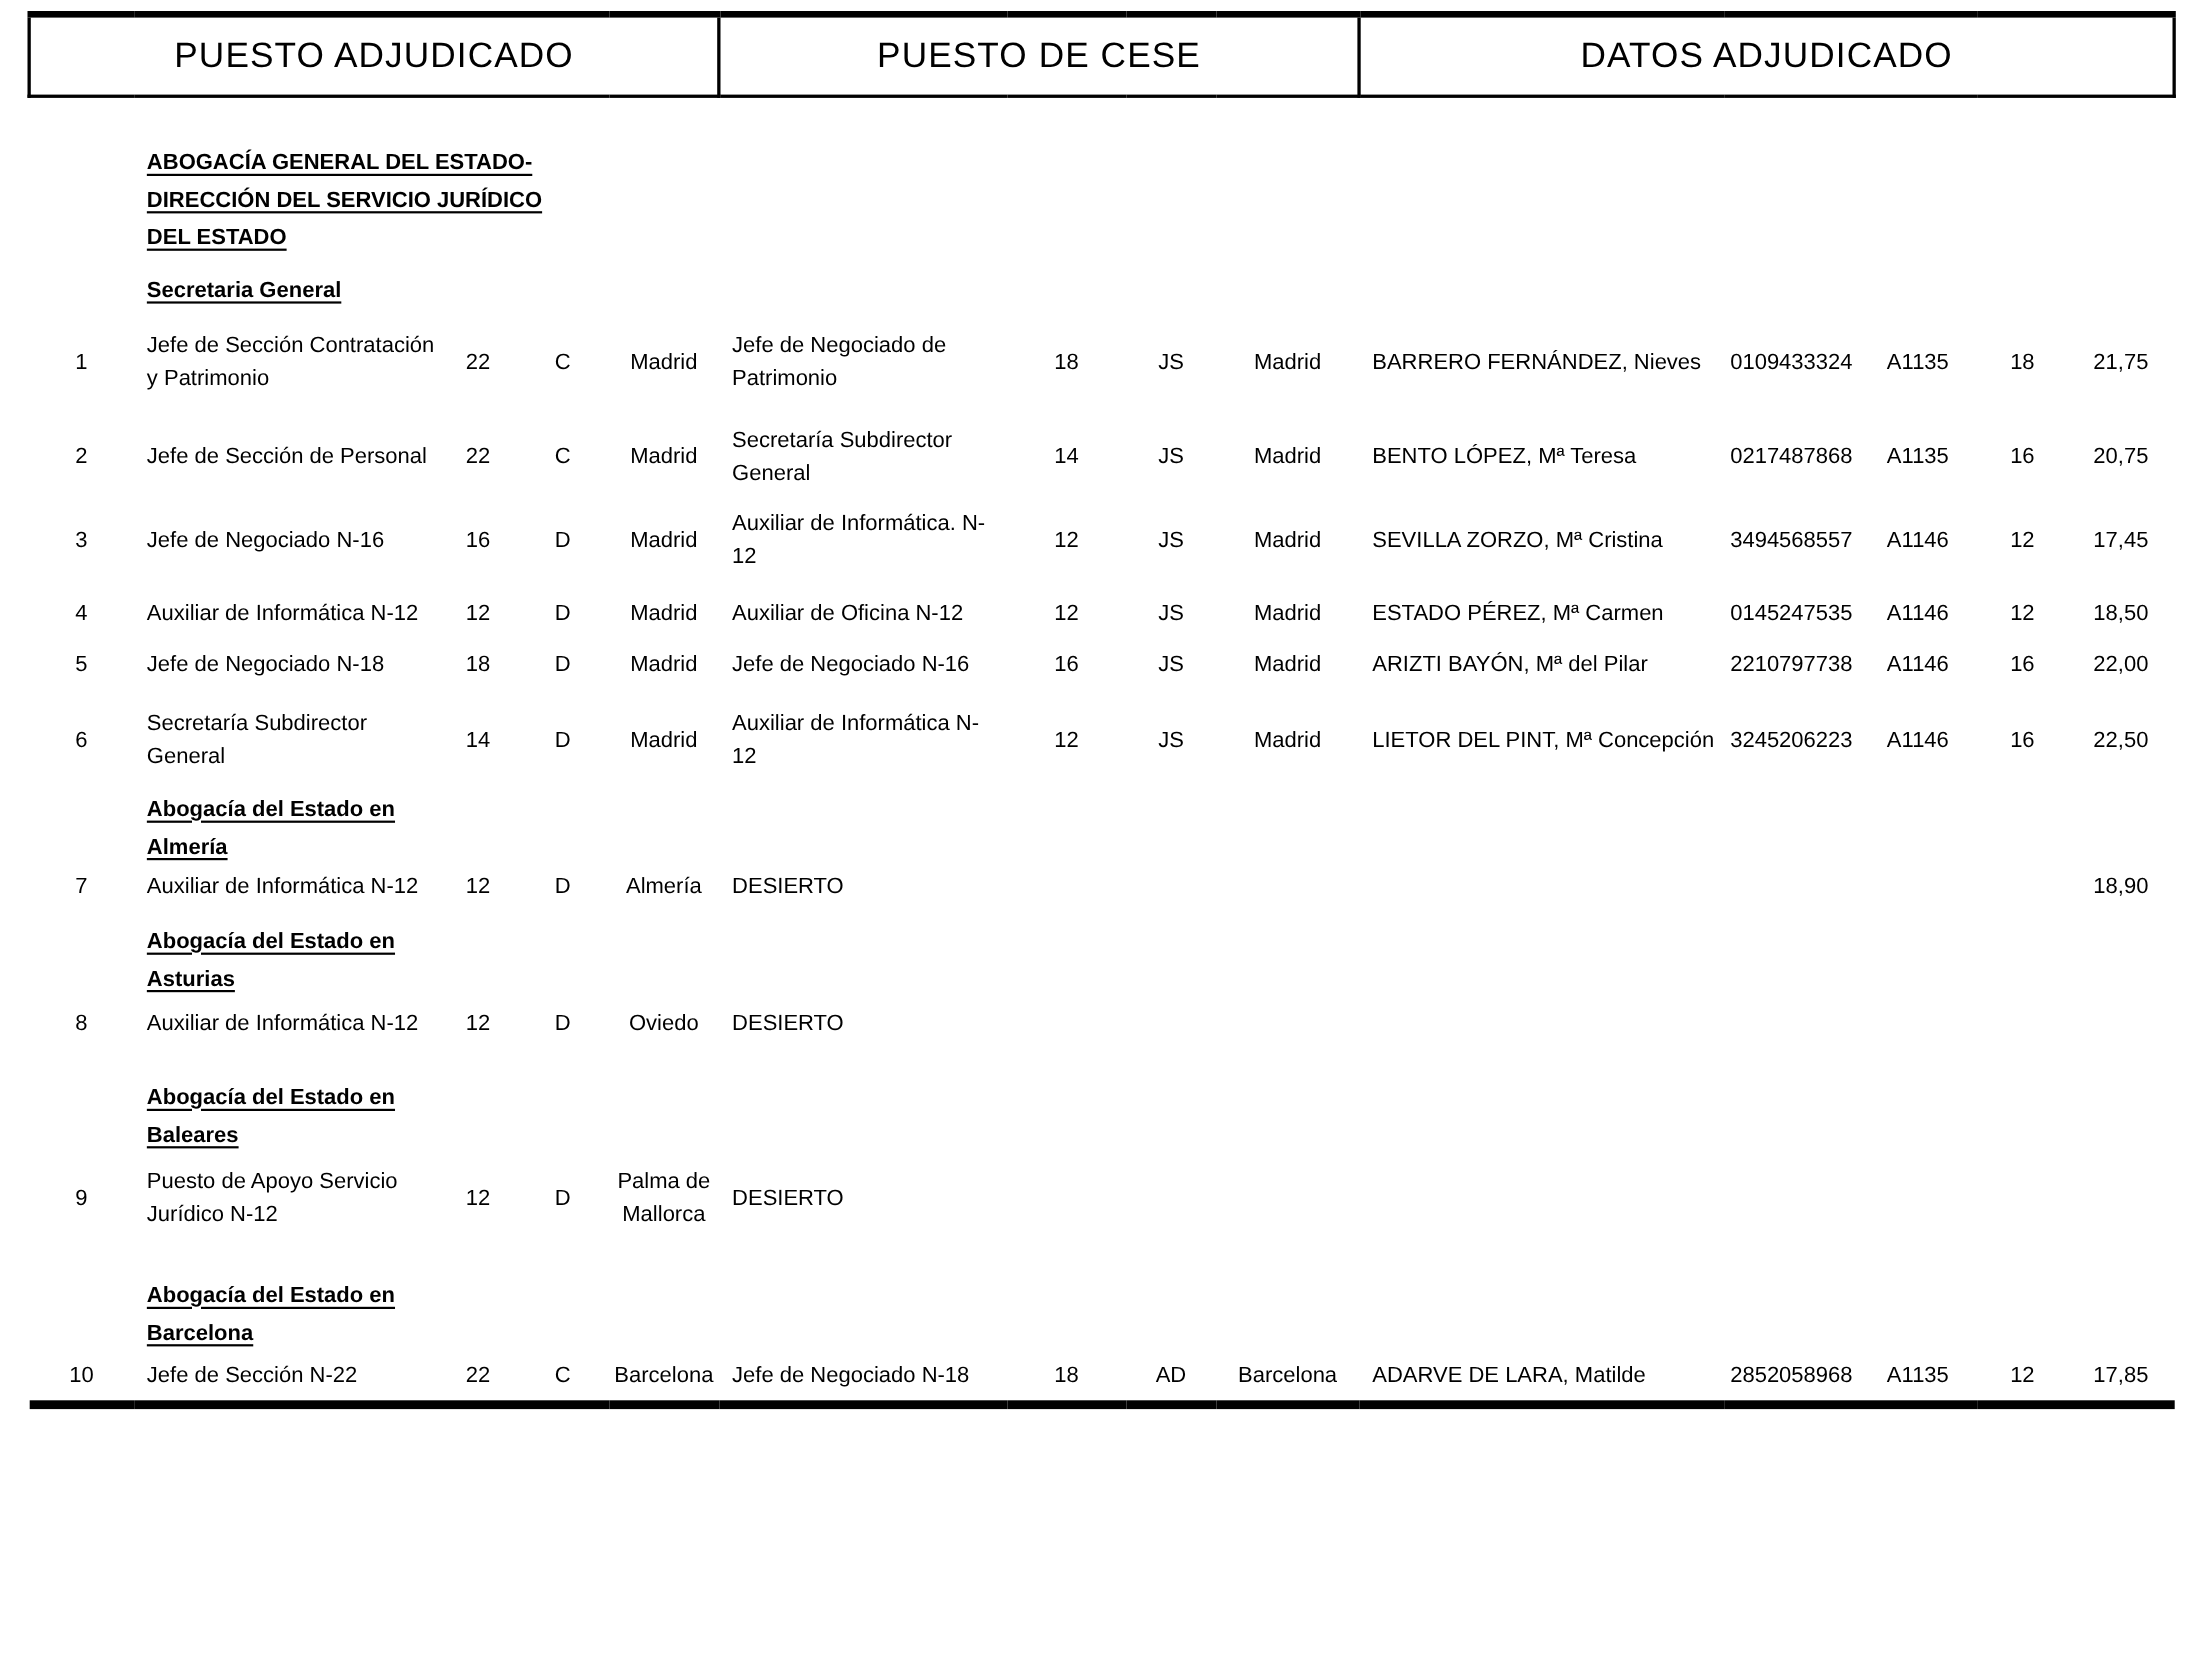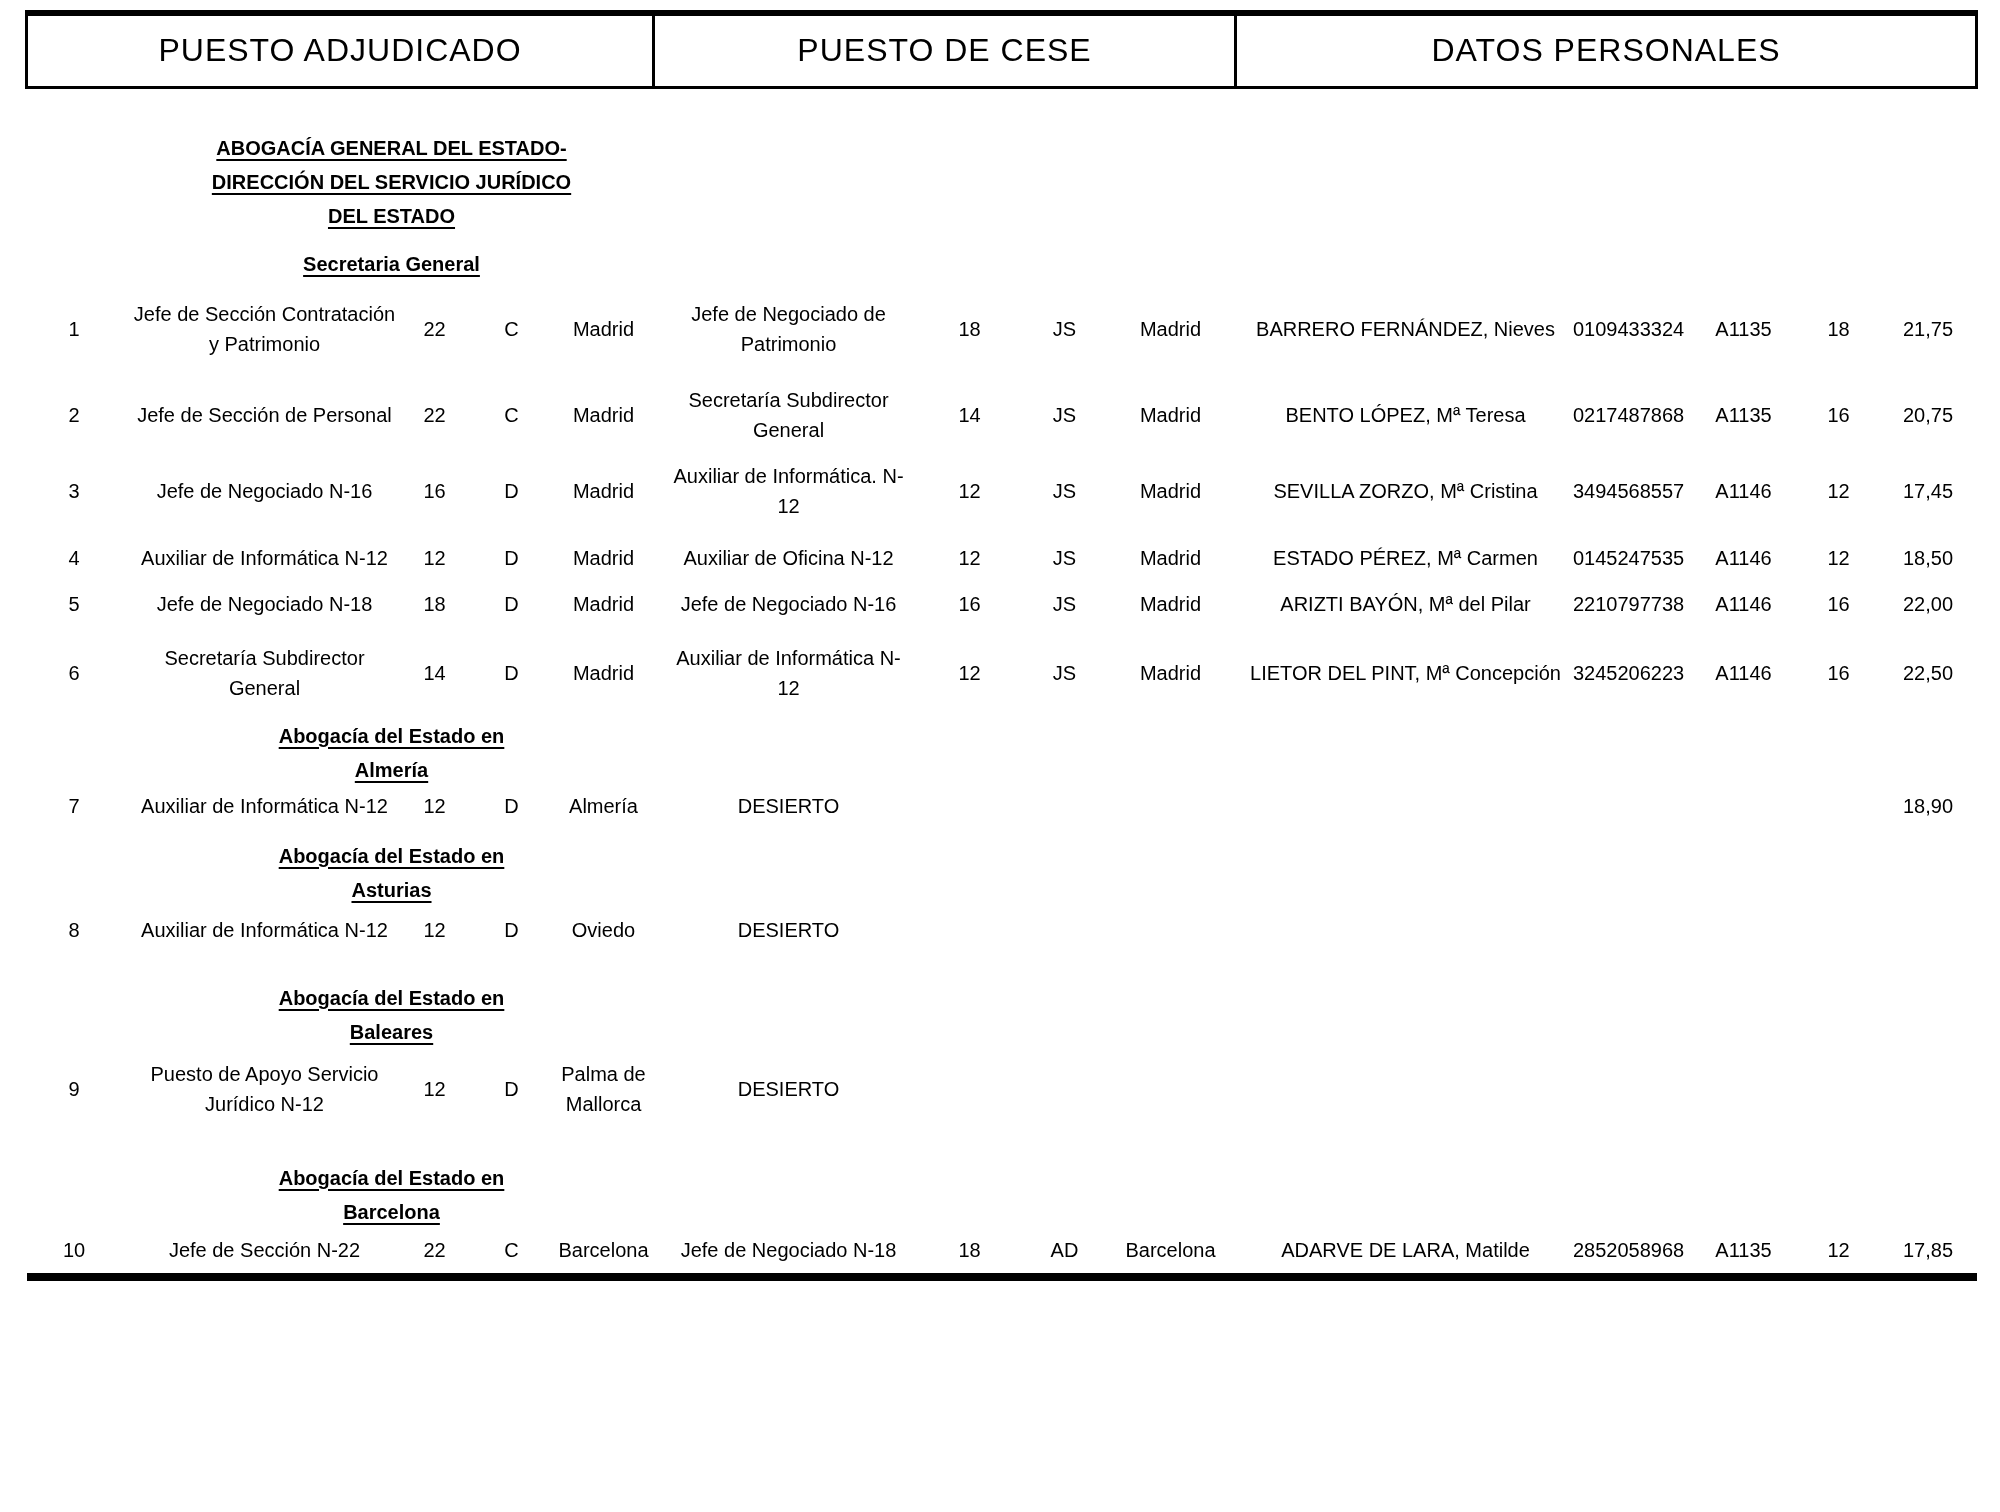--- a/index.html
+++ b/index.html
@@ -42,21 +42,21 @@
   }
 
   
   tbody td {
     border: none;
     font-size: 20px;
     line-height: 30px;
     vertical-align: middle;
     padding: 0 4px 8px 4px;
   }
-  td.left { text-align: center; padding-left: 12px; }
+  td.left { text-align: left; padding-left: 12px; }
   td.center { text-align: center; }
 
   tr.section-row td { padding-bottom: 2px; vertical-align: top; }
   .section-line {
     font-weight: bold;
     font-size: 20px;
     line-height: 34px;
     text-decoration: underline;
     text-decoration-thickness: 2px;
     text-underline-offset: 4px;
@@ -104,21 +104,21 @@
       <col style="width:332px">
         <col style="width:122px">
         <col style="width:108px">
         <col style="width:82px">
         <col style="width:97px">
     </colgroup>
     <thead>
       <tr class="group-row">
           <th colspan="5">PUESTO ADJUDICADO</th>
           <th colspan="4">PUESTO DE CESE</th>
-          <th colspan="5">DATOS PERSONALES</th>
+          <th colspan="5">DATOS ADJUDICADO</th>
         </tr>
     </thead>
     <tbody>
         <tr class="section-row">
           <td></td>
           <td colspan="4" class="left">
             <div class="section-line">ABOGACÍA GENERAL DEL ESTADO-</div>
             <div class="section-line">DIRECCIÓN DEL SERVICIO JURÍDICO</div>
             <div class="section-line">DEL ESTADO</div>
           </td>

